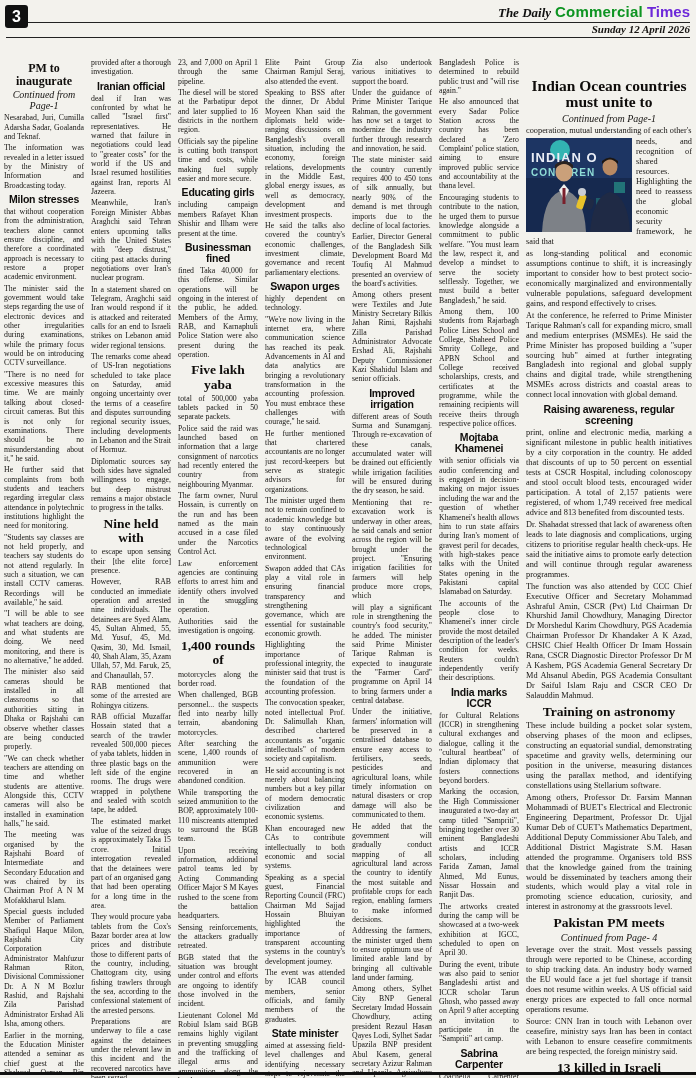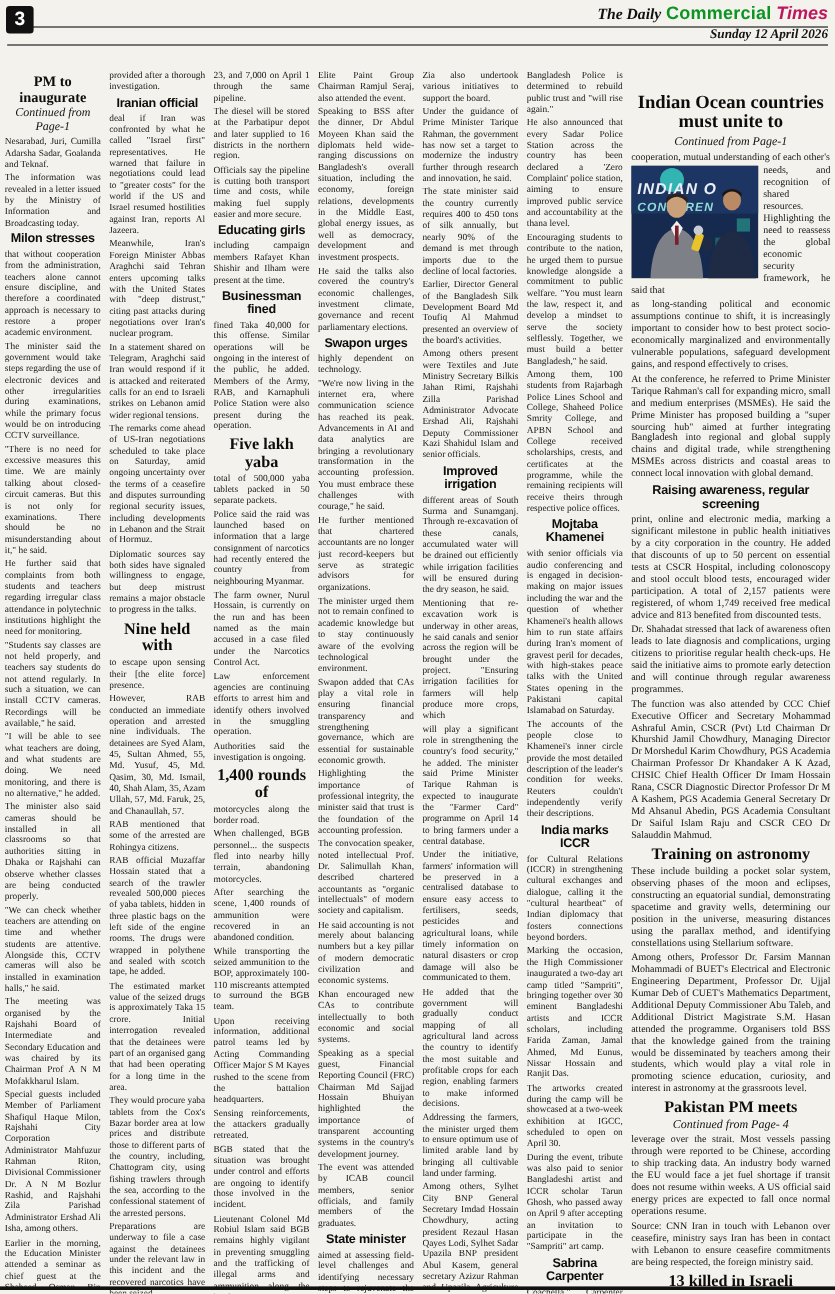--- a/index.html
+++ b/index.html
@@ -37,35 +37,35 @@
   .hl{text-align:center;font-weight:bold;margin:4px 0 2px 0;color:#0f0d0b;}
   .sub-sans{font-family:"Liberation Sans",sans-serif;font-size:10.5px;line-height:1.05;letter-spacing:-.2px;}
   .sub-serif{font-family:"Liberation Serif",serif;font-size:12px;line-height:1.05;}
   .head-lg{font-family:"Liberation Serif",serif;font-size:13.5px;line-height:1.05;}
   .wide-head{font-family:"Liberation Serif",serif;font-size:15.5px;line-height:1.05;}
   .continued{
     text-align:center;font-style:italic;font-weight:normal;font-size:10px;
     margin:0 0 2px 0;
   }
   
-  .photo{float:left;width:106px;height:94px;margin:1px 4px 2px 0;background:#fef9c3;font-style:italic;}
+  .photo{float:left;width:106px;height:94px;margin:1px 4px 2px 0;background:#c2410c;}
   .clr{clear:both;}
   
   .bottom-bar{position:absolute;left:0;right:0;bottom:3px;height:3.5px;background:#111;}
 </style>
 </head>
 <body>
 
 <header class="masthead">
   <div class="pagenum">3</div>
   <div class="mast-right">
     <div class="title-line">
       <span class="t-prefix">The Daily</span>
       <span class="t-main" style="color: rgb(13, 148, 34);">Commercial</span>
-      <span class="t-suffix" style="color: #be185d; font-style: italic;">Times</span>
+      <span class="t-suffix" style="color: #6d28d9;">Times</span>
     </div>
   </div>
   <div class="rule-thin"></div>
   <div class="mast-right date-line">Sunday 12 April 2026</div>
   <div class="rule-thick"></div>
 </header>
 
 <main class="cols" id="cols">
     <div class="col">
       <div class="article">

